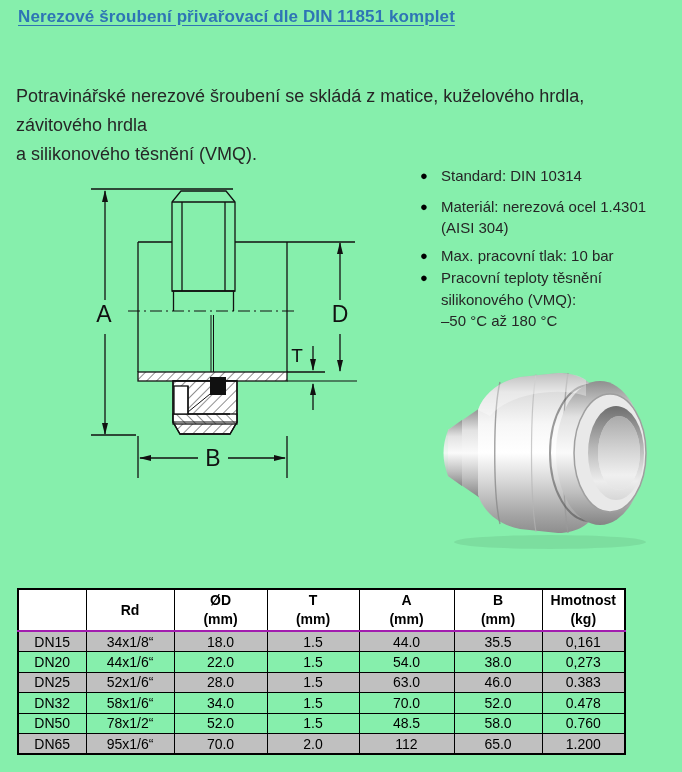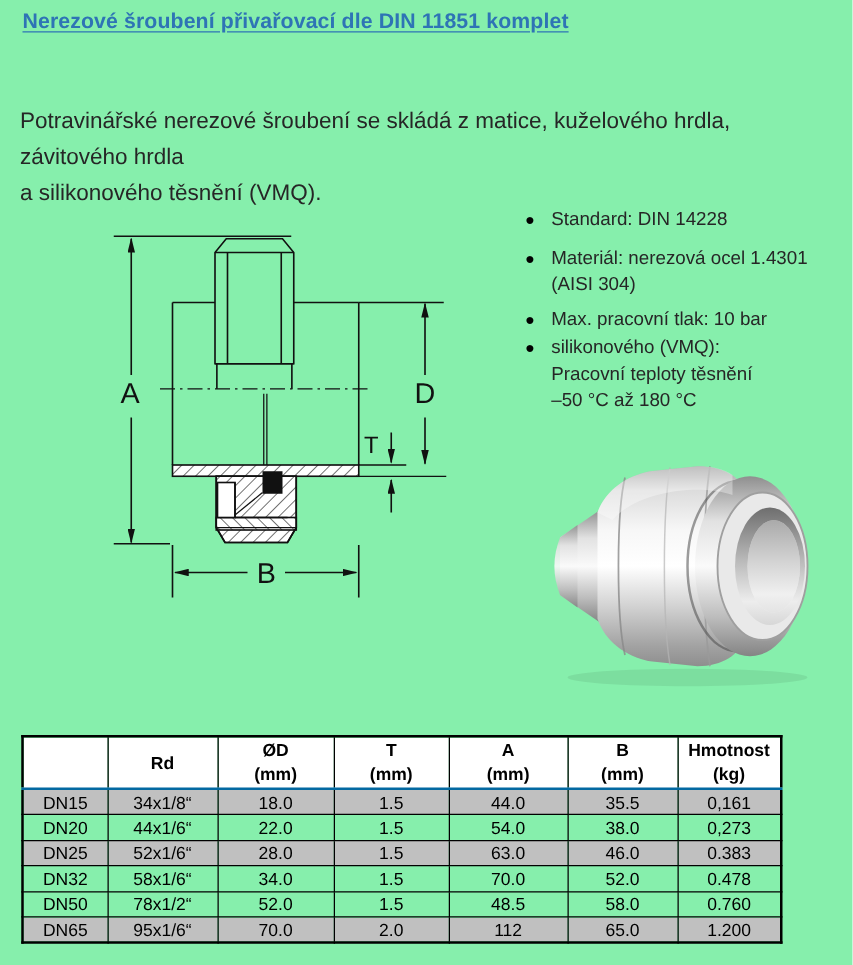--- a/index.html
+++ b/index.html
@@ -36,21 +36,21 @@
     position:absolute; left:17px; top:588px; width:607px;
     border-collapse:collapse; table-layout:fixed;
     font-size:14px; color:#000; text-align:center;
     border:2px solid #000;
   }
   .spec-table th, .spec-table td { border:1px solid #000; overflow:hidden; }
   .spec-table thead th { font-weight:bold; height:42px; vertical-align:middle; background:#fff; }
   .spec-table thead .hline { line-height:19px; }
   .spec-table tbody td { height:20.5px; font-weight:normal; vertical-align:middle;margin-left:37px; }
   .spec-table tbody tr.shaded td { background:#c0c0c0; }
-  .spec-table thead tr { border-bottom:2px solid #0369a1; }
+  .spec-table thead tr { border-bottom:2px solid #a21caf; }
   text { font-family:"Liberation Sans", sans-serif; fill:#111; }
 </style>
 </head>
 <body>
 
 <div class="page">
 
   <div class="doc-title">Nerezové šroubení přivařovací dle DIN 11851 komplet</div>
 
   <div class="intro">
@@ -130,41 +130,41 @@
       <text x="280" y="162" font-size="23" text-anchor="middle">D</text>
       <text x="237" y="202" font-size="19" text-anchor="middle">T</text>
       <text x="153" y="306" font-size="23" text-anchor="middle">B</text>
     </svg>
   </div>
 
   <ul class="specs">
     <li class="spec-item gap-a">
       <span class="bullet">●</span>
       <div class="spec-lines">
-        <div>Standard: DIN 14228</div>
+        <div>Standard: DIN 10314</div>
       </div>
     </li>
     <li class="spec-item gap-b">
       <span class="bullet">●</span>
       <div class="spec-lines">
         <div>Materiál: nerezová ocel 1.4301</div>
         <div>(AISI 304)</div>
       </div>
     </li>
     <li class="spec-item gap-c">
       <span class="bullet">●</span>
       <div class="spec-lines">
         <div>Max. pracovní tlak: 10 bar</div>
       </div>
     </li>
     <li class="spec-item">
       <span class="bullet">●</span>
       <div class="spec-lines">
+        <div>Pracovní teploty těsnění</div>
         <div>silikonového (VMQ):</div>
-        <div>Pracovní teploty těsnění</div>
         <div>–50 °C až 180 °C</div>
       </div>
     </li>
   </ul>
 
   <div class="photo-wrap">
     <svg width="230" height="196" viewBox="0 0 230 196">
       <defs>
         <linearGradient id="metalV" x1="0" y1="0" x2="0" y2="1">
           <stop offset="0" stop-color="#9e9e9e"></stop>

